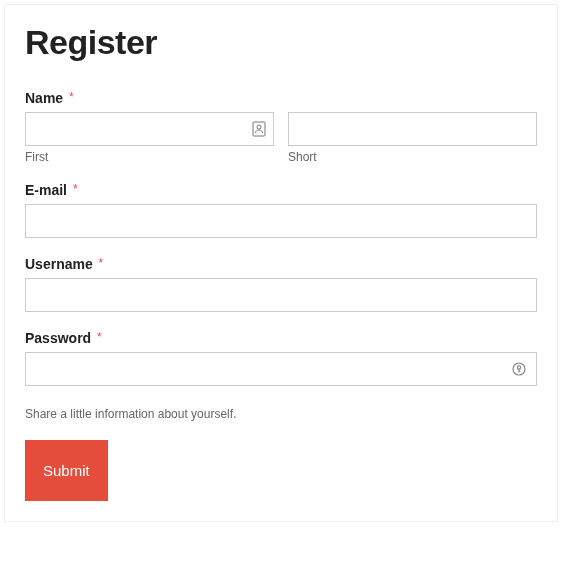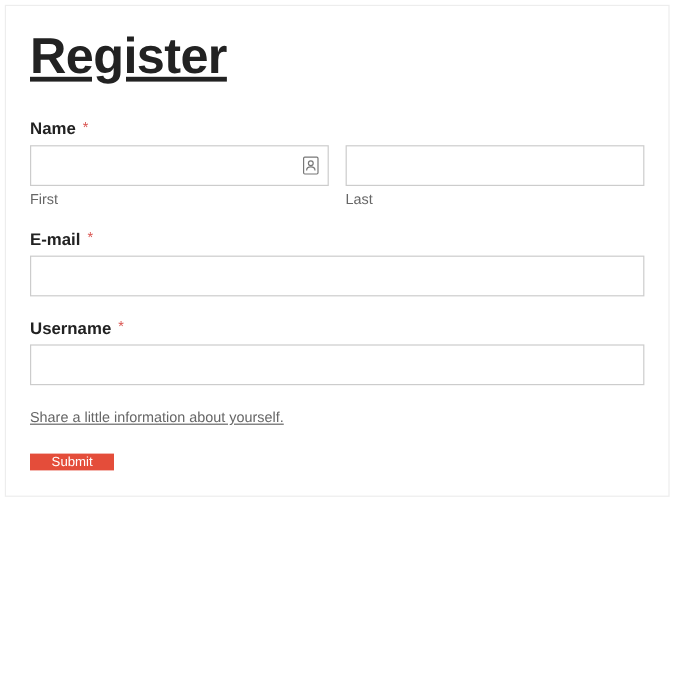--- a/index.html
+++ b/index.html
@@ -8,26 +8,25 @@
     background: #fff;
     padding: 4px;
   }
   .card {
     width: 554px;
     border: 1px solid #ededed;
     padding: 18px 20px 20px 20px;
     background: #fff;
   }
   h1.title {
-    font-size: 42px;
+    font-size: 34px;
     font-weight: 700;
     color: #222;
     margin-bottom: 28px;
     letter-spacing: -0.5px;
-    text-decoration: underline;
   }
   .field {
     margin-bottom: 18px;
   }
   .field-label {
     font-size: 14px;
     font-weight: 700;
     color: #222;
     display: block;
     margin-bottom: 6px;
@@ -59,21 +58,20 @@
   }
   .sublabel {
     font-size: 12px;
     color: #666;
     margin-top: 4px;
   }
   .hint {
     font-size: 12px;
     color: #666;
     margin-top: 6px;
-    text-decoration: underline;
   }
   .textarea {
     width: 100%;
     height: 52px;
     border: 1px solid #ccc;
     background: #fff;
     padding: 6px 8px;
     font-size: 14px;
     font-family: inherit;
     resize: none;
@@ -99,22 +97,22 @@
     top: 50%;
     transform: translateY(-50%);
     width: 16px;
     height: 16px;
     color: #888;
   }
   .submit-btn {
     background: #e44d3a;
     color: #fff;
     border: none;
-    padding: 1px 18px;
-    font-size: 11px;
+    padding: 22px 18px;
+    font-size: 15px;
     cursor: pointer;
     font-family: inherit;
   }
   .bio-field { margin-bottom: 8px; }
   .bio-hint-wrap { margin-bottom: 18px; }
 </style>
 </head>
 <body>
 
 <div class="card">
@@ -136,21 +134,21 @@
               <rect x="1" y="1" width="12" height="14" rx="1"></rect>
               <circle cx="7" cy="6" r="2"></circle>
               <path d="M3.5 12c0-1.8 1.5-3 3.5-3s3.5 1.2 3.5 3"></path>
             </svg>
           </span>
         </div>
         <span class="sublabel">First</span>
       </div>
       <div class="name-col">
         <input type="text" class="input" value="" style="">
-        <span class="sublabel">Last</span>
+        <span class="sublabel">Short</span>
       </div>
     </div>
   </div>
 
   
   <div class="field">
     <label class="field-label">
       <span>E-mail</span>
       <span class="req">*</span>
     </label>
@@ -160,20 +158,36 @@
   
   <div class="field">
     <label class="field-label">
       <span>Username</span>
       <span class="req">*</span>
     </label>
     <input type="text" class="input" value="" style="">
   </div>
 
   
+  <div class="field">
+    <label class="field-label">
+      <span>Password</span>
+      <span class="req">*</span>
+    </label>
+    <div class="pw-wrap">
+      <input type="password" class="input" value="" style="">
+      <span class="key-icon">
+        <svg viewBox="0 0 16 16" width="16" height="16" fill="none" stroke="currentColor" stroke-width="1.2">
+          <circle cx="8" cy="8" r="6"></circle>
+          <circle cx="8" cy="6.5" r="1.6"></circle>
+          <path d="M8 8.1v3.4M8 10h1.5"></path>
+        </svg>
+      </span>
+    </div>
+  </div>
 
   
   <div class="bio-hint-wrap">
     <span class="hint">Share a little information about yourself.</span>
   </div>
 
   
   <button class="submit-btn">Submit</button>
 
 </div>

